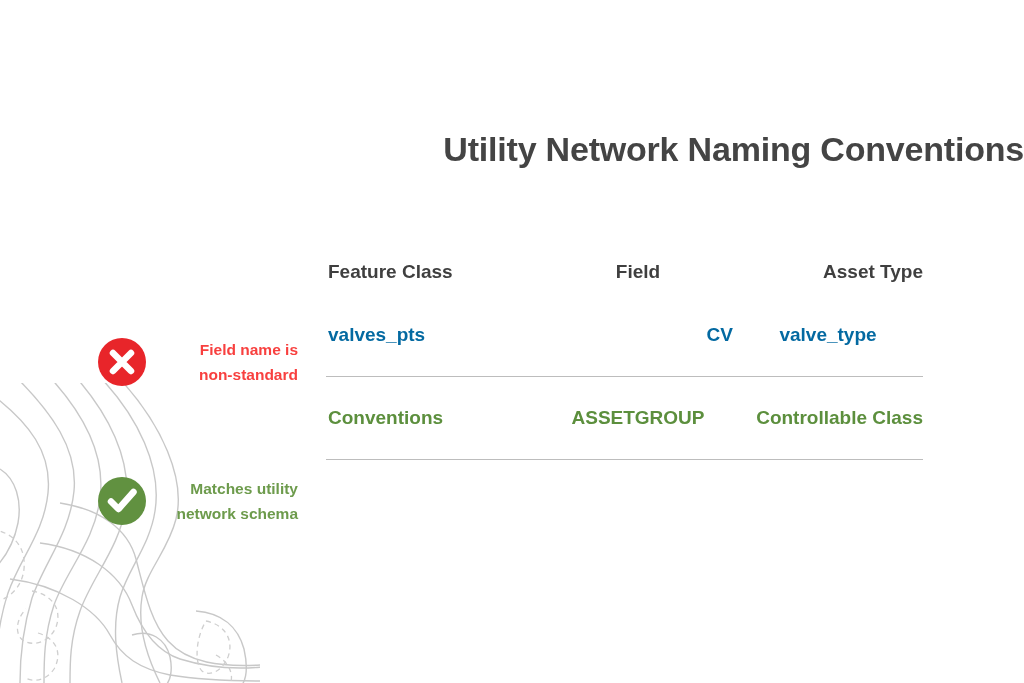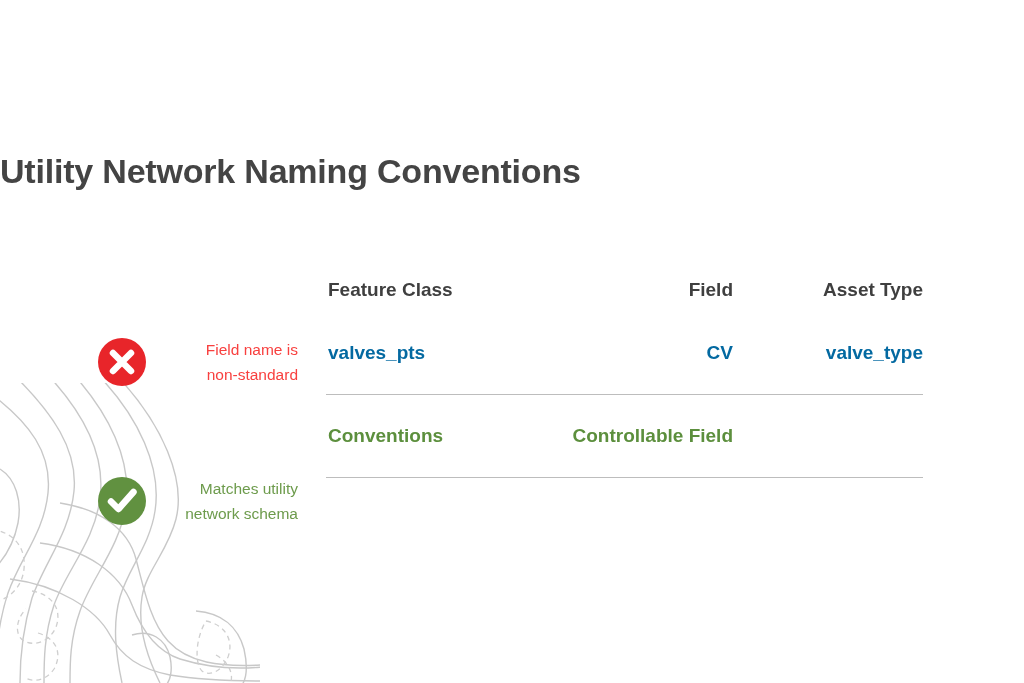--- a/index.html
+++ b/index.html
@@ -32,52 +32,52 @@
     width: 260px;
     height: 300px;
     pointer-events: none;
     z-index: 0;
   }
 
   
   #title {
     position: absolute;
     left: 0;
-    top: 152px;
+    top: 130px;
     width: 1024px;
-    text-align: left;
+    text-align: right;
     font-size: 34px;
     font-weight: bold;
     color: #444444;
     letter-spacing: -0.2px;
     z-index: 2;
   }
 
   
   #table {
     position: absolute;
     left: 325px;
-    top: 268px;
+    top: 250px;
     width: 598px;
     z-index: 2;
   }
 
   .trow {
     display: flex;
     align-items: center;
     width: 100%;
   }
 
   .cell {
     font-size: 19px;
     font-weight: bold;
     box-sizing: border-box;
   }
   .c-feature { width: 218px; text-align: left; padding-left: 3px; }
-  .c-field   { width: 190px; text-align: right; }
+  .c-field   { width: 190px; text-align: center; }
   .c-asset   { width: 190px; text-align: right; }
 
   #header-row { height: 44px; }
   #header-row .cell { color: #3f3f3f; }
 
   .data-row { height: 82px; }
   .rule {
     width: 597px;
     height: 1px;
     background: #bdbdbd;
@@ -107,21 +107,21 @@
   .badge-bad  { background: #e8252a; }
   .badge-good { background: #619140; }
   .badge svg { position: absolute; left: 0; top: 0; }
 
   .annot-label {
     width: 140px;
     margin-left: 12px;
     text-align: right;
     font-size: 15.5px;
     line-height: 25px;
-    font-weight: normal;
+    font-weight: bold;
   }
   #annot-bad .annot-label  { color: #f8403f; }
   #annot-good .annot-label { color: #6d9b4c; }
 </style>
 </head>
 <body>
 
 <div id="slide">
 
   <svg id="topo" viewBox="0 0 260 300" preserveAspectRatio="none" aria-hidden="true">
@@ -160,21 +160,22 @@
 
     <div class="trow data-row bad">
       <div class="cell c-feature">valves_pts</div>
       <div class="cell c-asset">CV</div>
       <div class="cell c-field">valve_type</div>
     </div>
     <div class="rule"></div>
 
     <div class="trow data-row good">
       <div class="cell c-feature">Conventions</div>
-      <div class="cell c-asset">Controllable Field</div>
+      <div class="cell c-field">ASSETGROUP</div>
+      <div class="cell c-asset">Controllable Class</div>
     </div>
     <div class="rule"></div>
 
   </div>
 
   <div class="annot" id="annot-bad">
     <div class="badge badge-bad">
       <svg width="48" height="48" viewBox="0 0 48 48" aria-hidden="true">
         <path d="M15 15 L33 33 M33 15 L15 33" stroke="#ffffff" stroke-width="6.5" stroke-linecap="round"></path>
       </svg>

